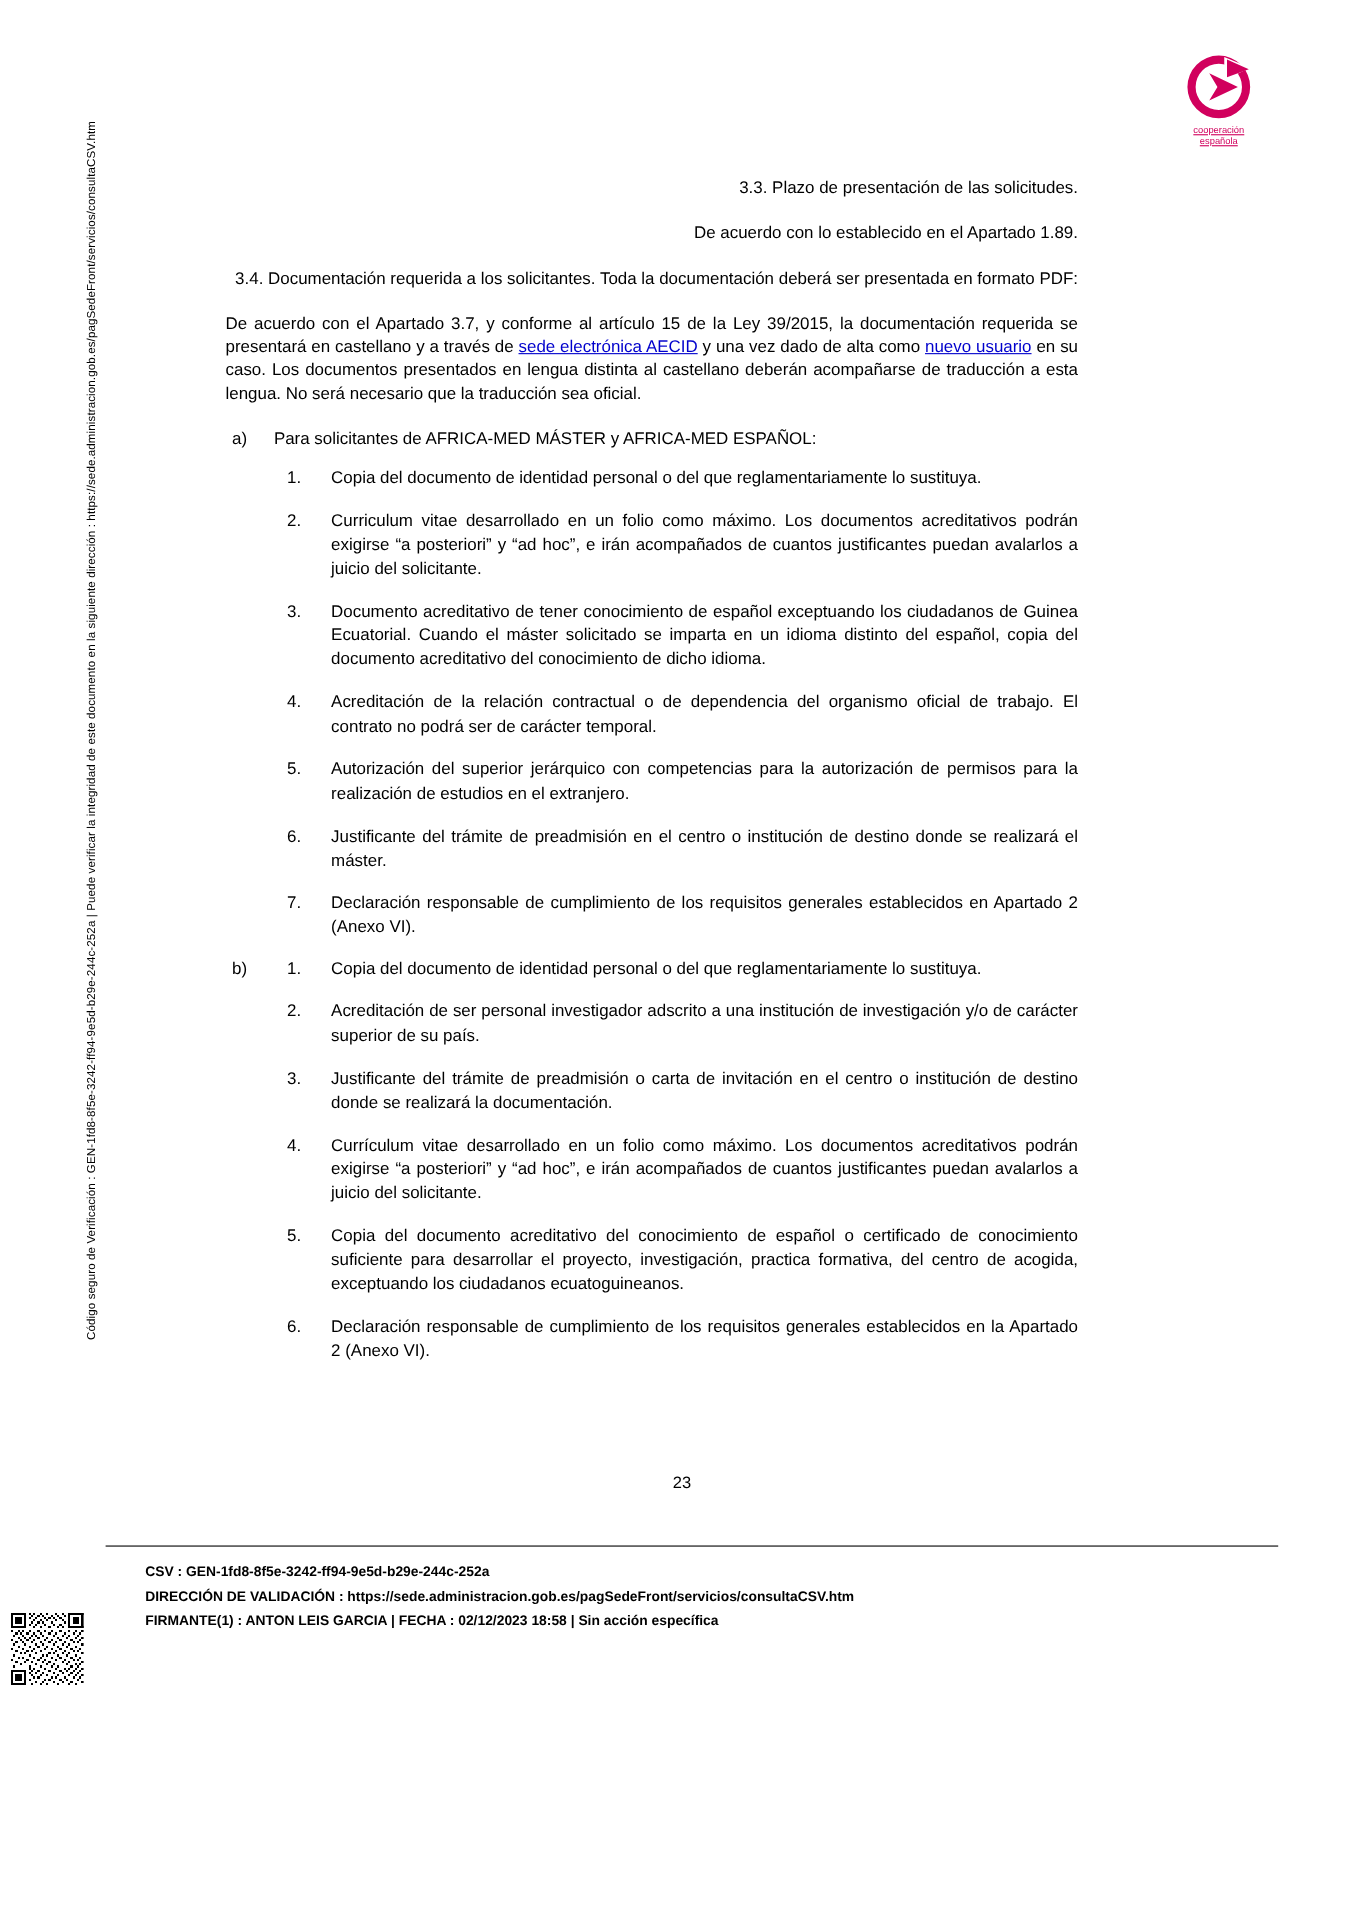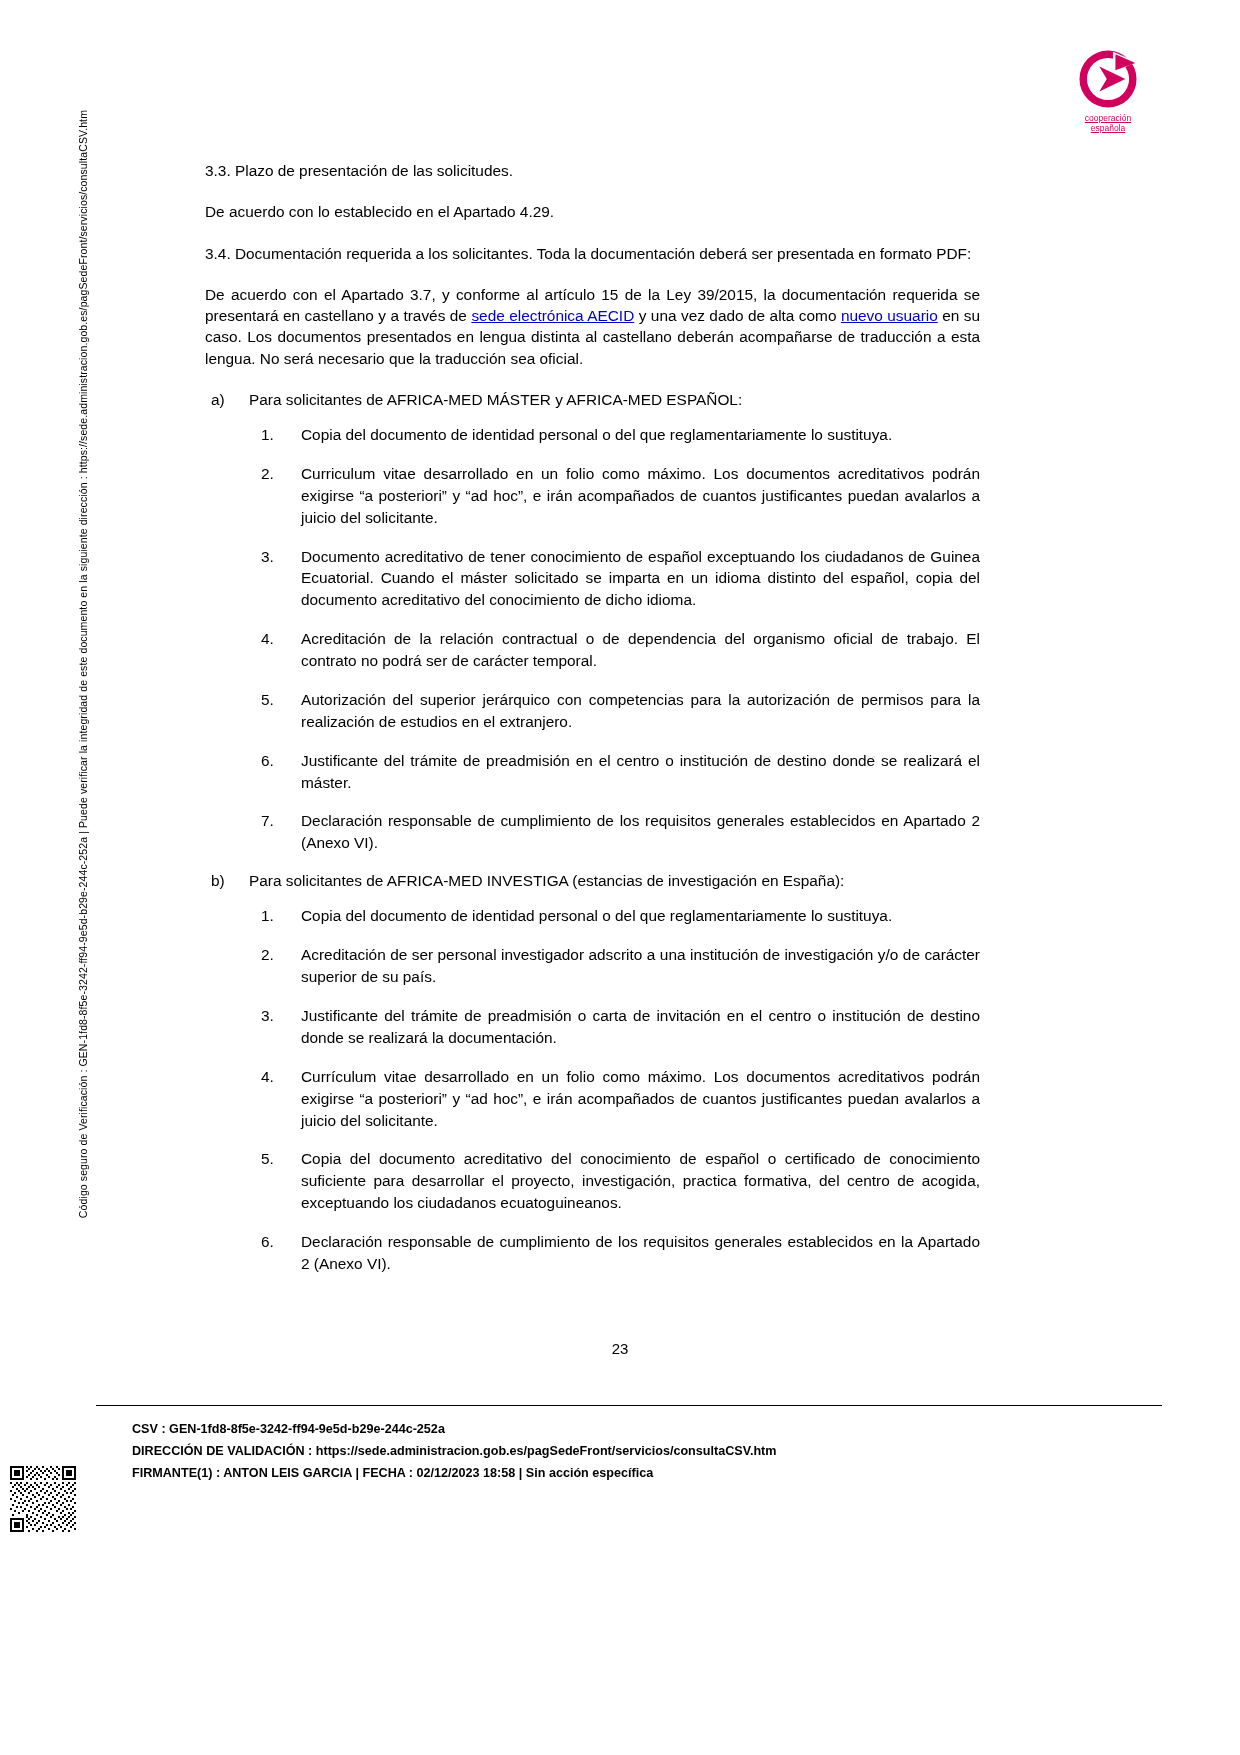--- a/index.html
+++ b/index.html
@@ -74,21 +74,21 @@
     top: 160px;
     width: 775px;
   }
   p.para {
     margin: 0 0 20px 0;
     font-size: 15.4px;
     line-height: 1.38;
     text-align: justify;
     color: #000;
   }
-  p.para.nojust { text-align: left; }
+  p.para.nojust { text-align: right; }
   .hang {
     padding-left: 34px;
     text-indent: -34px;
   }
   a.doclink {
     color: #0000cc;
     text-decoration: underline;
     margin-top: 24px;
   }
 
@@ -202,21 +202,21 @@
     <div class="logo-caption">
       <span>cooperación</span>
       <span class="l2">española</span>
     </div>
   </div>
 
   <div class="content">
 
     <p class="para nojust">3.3. Plazo de presentación de las solicitudes.</p>
 
-    <p class="para nojust">De acuerdo con lo establecido en el Apartado 4.29.</p>
+    <p class="para nojust">De acuerdo con lo establecido en el Apartado 1.89.</p>
 
     <p class="para nojust hang">3.4. Documentación requerida a los solicitantes. Toda la documentación deberá ser presentada en formato PDF:</p>
 
     <p class="para"><span>De acuerdo con el Apartado 3.7, y conforme al artículo 15 de la Ley 39/2015, la documentación requerida se presentará en castellano y a través de </span><a class="doclink" href="#">sede electrónica AECID</a><span> y una vez dado de alta como </span><a class="doclink" href="#">nuevo usuario</a><span> en su caso. Los documentos presentados en lengua distinta al castellano deberán acompañarse de traducción a esta lengua. No será necesario que la traducción sea oficial.</span></p>
 
     <ul class="lettered">
       <li>
         <span class="marker">a)</span>
         <span>Para solicitantes de AFRICA-MED MÁSTER y AFRICA-MED ESPAÑOL:</span>
         <div class="sub-wrap">
@@ -250,21 +250,20 @@
               <span>Declaración responsable de cumplimiento de los requisitos generales establecidos en Apartado 2 (Anexo VI).</span>
             </li>
           </ol>
         </div>
       </li>
     </ul>
 
     <ul class="lettered">
       <li>
         <span class="marker">b)</span>
-        <span>Para solicitantes de AFRICA-MED INVESTIGA (estancias de investigación en España):</span>
         <div class="sub-wrap">
           <ol class="numbered">
             <li>
               <span class="num">1.</span>
               <span>Copia del documento de identidad personal o del que reglamentariamente lo sustituya.</span>
             </li>
             <li>
               <span class="num">2.</span>
               <span>Acreditación de ser personal investigador adscrito a una institución de investigación y/o de carácter superior de su país.</span>
             </li>

